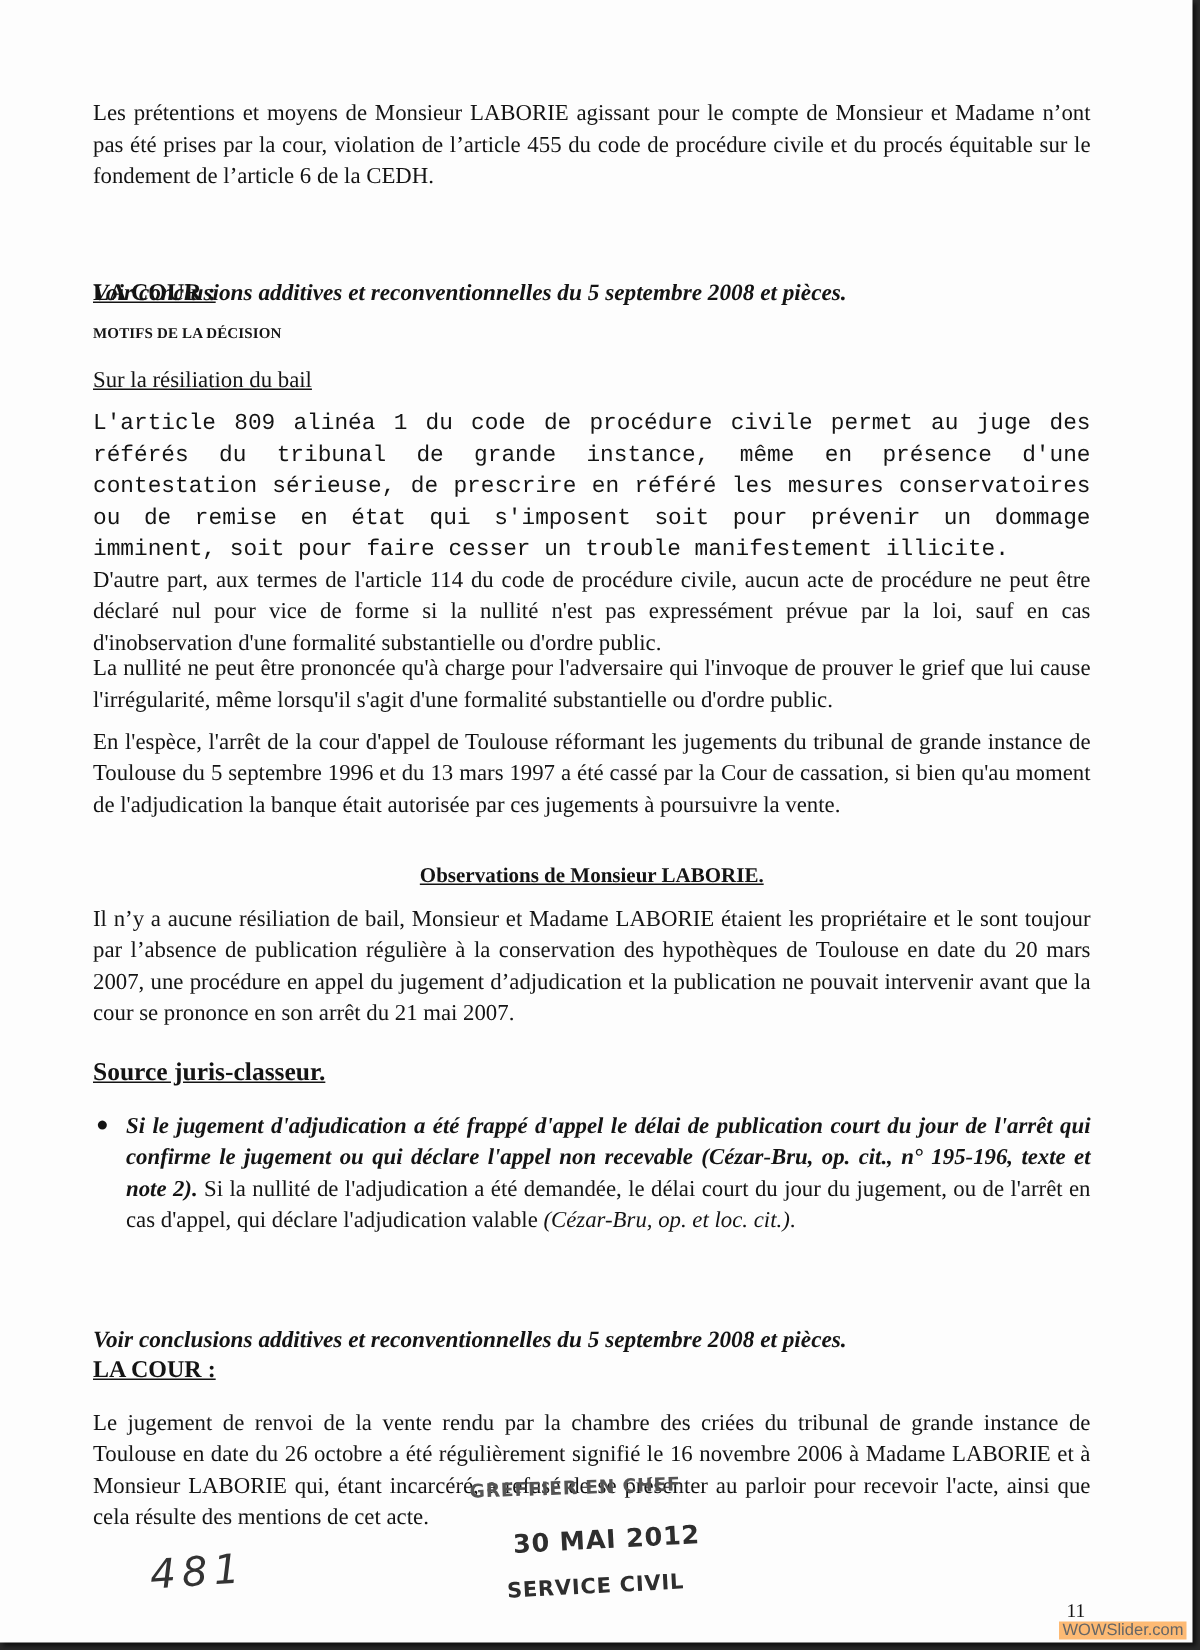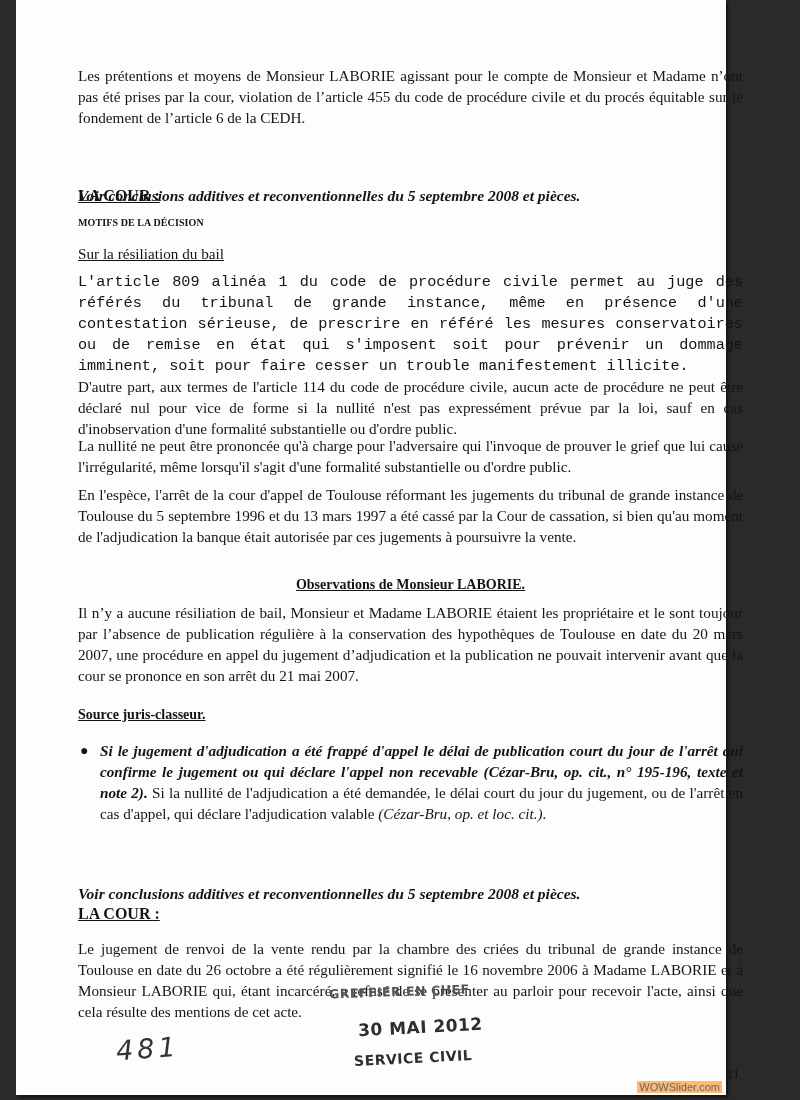--- a/index.html
+++ b/index.html
@@ -3,22 +3,22 @@
 <meta charset="utf-8">
 <style>
   html, body { margin: 0; padding: 0; }
   body {
     width: 800px; height: 1100px; overflow: hidden;
     background: #2a2a2a;
     font-family: "Liberation Serif", "DejaVu Serif", serif;
     color: #141414;
   }
   .page {
-    position: absolute; left: 16px; top: 0;
-    width: 710px; height: 1095px;
+    position: absolute; left: 0; top: 0;
+    width: 795px; height: 1095px;
     background: #fdfdfd;
     box-shadow: 2px 2px 3px #111;
   }
   .content {
     position: absolute; left: 62px; top: 0; width: 665px;
     font-size: 15.2px; line-height: 21px;
   }
   p { margin: 0; text-align: justify; }
   .abs { position: absolute; left: 0; width: 665px; }
   .bold-italic { font-weight: bold; font-style: italic; margin-top: 35px; }
@@ -65,21 +65,21 @@
     <p class="abs" style="top:364px;margin-top:12px;">D'autre part, aux termes de l'article 114 du code de procédure civile, aucun acte de procédure ne peut être déclaré nul pour vice de forme si la nullité n'est pas expressément prévue par la loi, sauf en cas d'inobservation d'une formalité substantielle ou d'ordre public.</p>
 
     <p class="abs" style="top:435px;">La nullité ne peut être prononcée qu'à charge pour l'adversaire qui l'invoque de prouver le grief que lui cause l'irrégularité, même lorsqu'il s'agit d'une formalité substantielle ou d'ordre public.</p>
 
     <p class="abs" style="top:484px;">En l'espèce, l'arrêt de la cour d'appel de Toulouse réformant les jugements du tribunal de grande instance de Toulouse du 5 septembre 1996 et du 13 mars 1997 a été cassé par la Cour de cassation, si bien qu'au moment de l'adjudication la banque était autorisée par ces jugements à poursuivre la vente.</p>
 
     <p class="abs center heading-u" style="top:574px; font-size:14px;">Observations de Monsieur LABORIE.</p>
 
     <p class="abs" style="top:602px;">Il n’y a aucune résiliation de bail, Monsieur et Madame LABORIE étaient les propriétaire et le sont toujour par l’absence de publication régulière à la conservation des hypothèques de Toulouse en date du 20 mars 2007, une procédure en appel du jugement d’adjudication et la publication ne pouvait intervenir avant que la cour se prononce en son arrêt du 21 mai 2007.</p>
 
-    <p class="abs heading-u" style="top:704px; font-size:14px;">Source juris-classeur.</p>
+    <p class="abs heading-u" style="top:704px; font-size:17px;">Source juris-classeur.</p>
 
     <div class="bullet-item" style="top:740px;">
       <span class="bullet-dot">●</span>
       <p><span class="bold-italic">Si le jugement d'adjudication a été frappé d'appel le délai de publication court du jour de l'arrêt qui confirme le jugement ou qui déclare l'appel non recevable (Cézar-Bru, op. cit., n° 195-196, texte et note 2).</span><span> Si la nullité de l'adjudication a été demandée, le délai court du jour du jugement, ou de l'arrêt en cas d'appel, qui déclare l'adjudication valable </span><span class="italic">(Cézar-Bru, op. et loc. cit.)</span><span>.</span></p>
     </div>
 
     <p class="abs bold-italic" style="top:848px; font-size:15.5px;">Voir conclusions additives et reconventionnelles du 5 septembre 2008 et pièces.</p>
 
     <p class="abs heading-u" style="top:903px;">LA COUR :</p>
 

